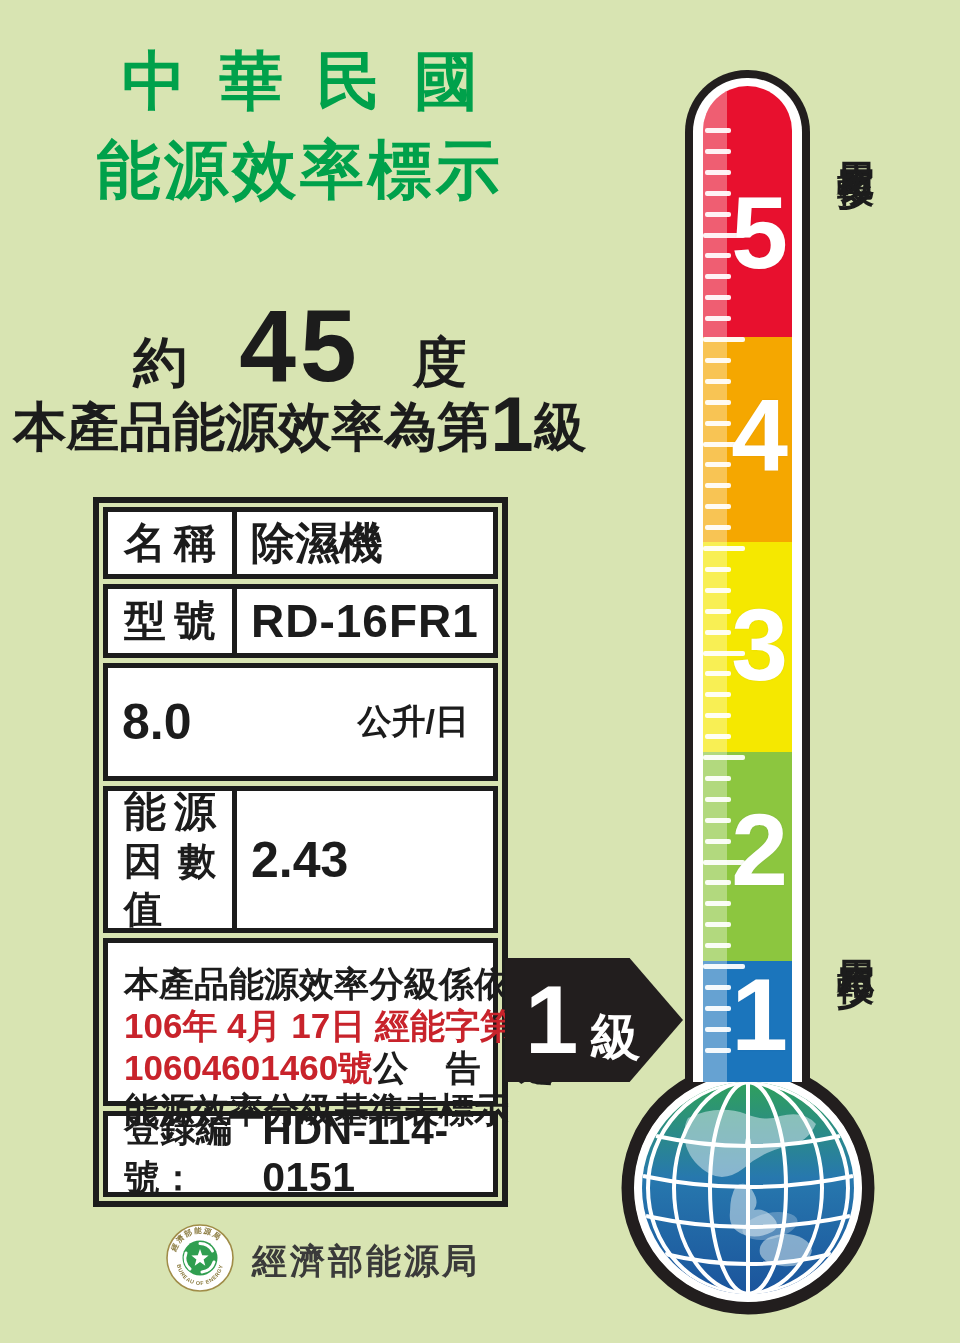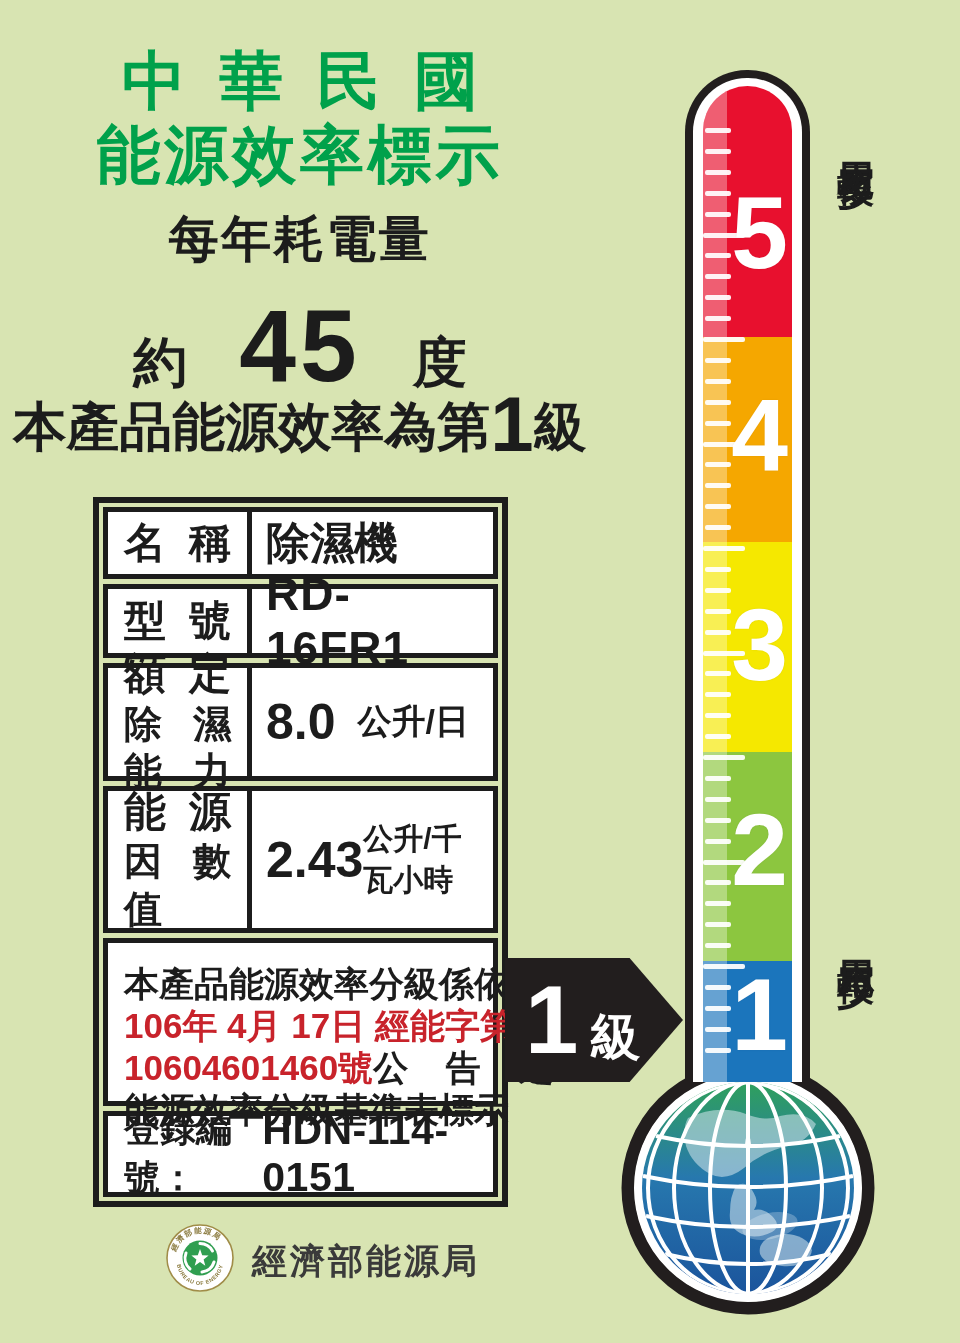--- a/index.html
+++ b/index.html
@@ -6,38 +6,38 @@
     --bg:#D8E4B2; --ink:#1c1c1c; --green:#00A14B; --red:#C8232B; --black:#221e1e;
   }
   *{box-sizing:border-box; margin:0; padding:0;}
   html,body{background:#c9d6a4;}
   body{font-family:"Liberation Sans","DejaVu Sans",sans-serif;}
   #page{position:relative; width:960px; height:1343px; background:var(--bg); overflow:hidden; margin:0 auto;}
 
   
   .title1{position:absolute; left:30px; top:38px; width:540px; text-align:center;
     font-size:64px; font-weight:700; color:var(--green); letter-spacing:0.52em; text-indent:0.52em; white-space:nowrap;}
-  .title2{position:absolute; left:30px; top:112px; width:540px; text-align:center;
+  .title2{position:absolute; left:30px; top:127px; width:540px; text-align:center;
     font-size:64px; font-weight:700; color:var(--green); letter-spacing:0.06em; white-space:nowrap;}
   .subtitle{position:absolute; left:30px; top:206px; width:540px; text-align:center;
     font-size:50px; font-weight:700; color:var(--ink); letter-spacing:0.05em;}
   .consume{position:absolute; left:30px; top:288px; width:540px; display:flex;
     justify-content:center; align-items:baseline; gap:52px; color:var(--ink);}
   .consume .pre,.consume .unit{font-size:54px; font-weight:700;}
   .consume .val{font-size:102px; font-weight:800; letter-spacing:4px;}
   .gradeline{position:absolute; left:10px; top:392px; width:580px; text-align:center;
     color:var(--ink); white-space:nowrap;}
   .gradeline .t{font-size:53px; font-weight:700; vertical-align:baseline;}
   .gradeline .g{font-size:78px; font-weight:800; vertical-align:-6px; line-height:0;}
 
   
   .spec{position:absolute; left:93px; top:497px; width:415px; border:6px solid var(--ink); padding:4px; background:var(--bg);}
   .row{background:#fff; border:5px solid var(--ink); display:flex; margin-bottom:5px;}
   .row:last-child{margin-bottom:0;}
-  .lbl-cell{width:144px; border-right:5px solid var(--ink); display:flex; flex-direction:column;
+  .lbl-cell{width:129px; border-right:5px solid var(--ink); display:flex; flex-direction:column;
     justify-content:center; padding:4px 16px; color:var(--ink);align-items:center;}
   .lbl-cell .jl{display:block; width:100%; font-size:42px; font-weight:600; text-align:justify; text-align-last:justify; line-height:1.25;}
   .lbl-cell .jl2{font-size:38px;}
   .val-cell{flex:1; display:flex; align-items:center; padding:16px 14px; color:var(--ink);}
   .r1{height:72px;} .r2{height:74px;} .r3{height:118px;} .r4{height:147px;}
   .v-name{font-size:44px; font-weight:600;}
   .v-model{font-size:46px; font-weight:800; letter-spacing:1px;}
   .v-num{font-size:50px; font-weight:800;}
   .v-unit{margin-left:auto; margin-right:10px; font-size:34px; font-weight:600;}
   .v-unit.small{font-size:30px; margin-right:2px;}
@@ -83,21 +83,20 @@
 
   .globe{position:absolute; left:618px; top:1058px; z-index:2;}
 </style>
 </head>
 <body>
 
 <div id="page" style="background: rgb(216, 228, 178);">
 
   <div class="title1">中華民國</div>
   <div class="title2">能源效率標示</div>
-  <div class="subtitle">每年耗電量</div>
 
   <div class="consume">
     <span class="pre">約</span>
     <span class="val">45</span>
     <span class="unit">度</span>
   </div>
 
   <div class="gradeline">
     <span class="t">本產品能源效率為第</span><span class="g">1</span><span class="t">級</span>
   </div>
@@ -113,37 +112,32 @@
     </div>
     <div class="row r2">
       <div class="lbl-cell">
         <span class="jl">型號</span>
       </div>
       <div class="val-cell">
         <span class="v-model">RD-16FR1</span>
       </div>
     </div>
     <div class="row r3">
-      <div class="lbl-cell">
-        <span class="jl">額定</span>
-        <span class="jl jl2">除濕能力</span>
-      </div>
       <div class="val-cell">
         <span class="v-num">8.0</span>
         <span class="v-unit">公升/日</span>
       </div>
     </div>
     <div class="row r4">
       <div class="lbl-cell">
         <span class="jl">能源</span>
         <span class="jl jl2">因數值</span>
       </div>
       <div class="val-cell">
         <span class="v-num">2.43</span>
-        <span class="v-unit small">公升/千瓦小時</span>
       </div>
     </div>
     <div class="row notice">
       <span class="nl">本產品能源效率分級係依經濟部</span>
       <span class="nl red">106年 4月 17日 經能字第</span>
       <span class="nl mix">
         <span class="red">10604601460號</span>
         <span class="blk">公 告 之</span>
       </span>
       <span class="nl">能源效率分級基準表標示</span>

